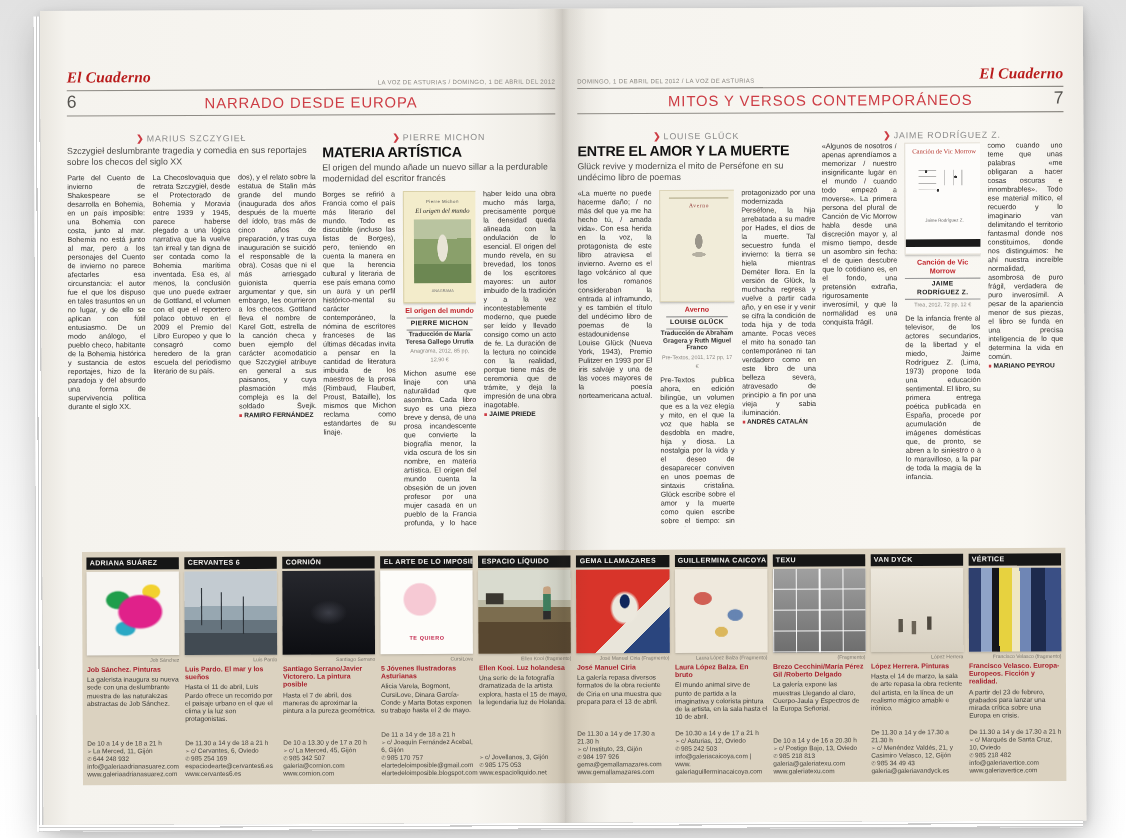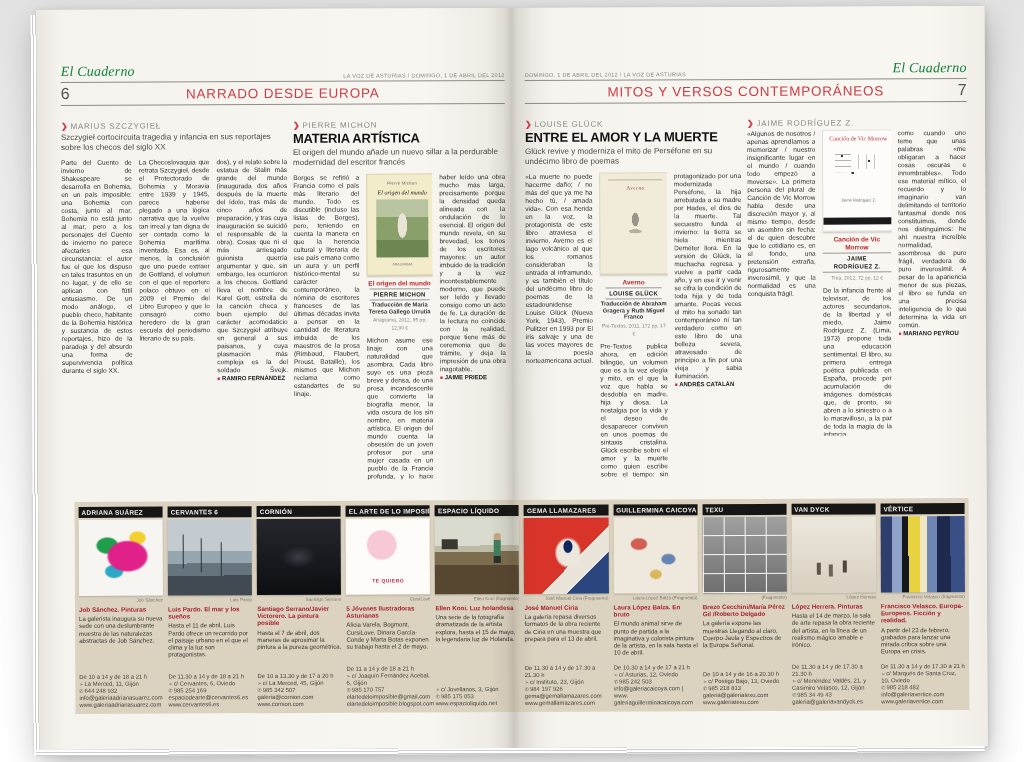--- a/index.html
+++ b/index.html
@@ -24,33 +24,33 @@
     background:repeating-linear-gradient(180deg,#ffffff 0 2px,#cccccc 2px 3px);
   }
   .page{position:absolute;top:0;bottom:0;width:474px;}
   .page.left{left:0;background:linear-gradient(90deg,#e9e6df 0,#f5f3ee 5%,#f8f6f1 82%,#ebe8e1 100%);}
   .page.right{left:474px;background:linear-gradient(90deg,#e4e1da 0,#f6f4ef 9%,#f9f7f2 88%,#f0ede7 100%);}
   .gutter{position:absolute;left:451px;top:0;width:46px;height:100%;z-index:6;pointer-events:none;
     background:linear-gradient(90deg,transparent 0,rgba(60,50,40,.07) 35%,rgba(60,50,40,.16) 50%,rgba(60,50,40,.06) 65%,transparent 100%);}
   
   .pg-head{position:absolute;z-index:2;}
   .head-row1{display:flex;justify-content:space-between;align-items:flex-end;padding-bottom:2px;border-bottom:1px solid #8f8c86;}
-  .masthead{font-family:"Liberation Serif",serif;font-style:italic;font-weight:normal;font-size:14px;color:#15803d;letter-spacing:.2px;}
+  .masthead{font-family:"Liberation Serif",serif;font-style:italic;font-weight:bold;font-size:14px;color:#b91c1c;letter-spacing:.2px;}
   .dateline{font-size:5.5px;color:#8a8781;letter-spacing:.3px;text-transform:uppercase;}
   .head-row2{position:relative;height:22px;border-bottom:1px solid #8f8c86;display:flex;align-items:center;}
   .pgnum{font-size:16px;color:#55534f;line-height:1;}
   .pgnum.rt{margin-left:auto;}
   .section-title{position:absolute;left:0;right:0;text-align:center;font-size:13.5px;letter-spacing:.8px;color:#cd3d45;font-weight:normal;}
   
   .article{position:absolute;z-index:2;}
   .a0{left:24px;top:112px;width:226px;}
   .a1{left:256px;top:112px;width:212px;}
   .a2{left:488px;top:112px;width:216px;}
   .a3{left:710px;top:112px;width:219px;}
-  .kicker{font-size:8px;letter-spacing:.8px;color:#8a8a8a;text-transform:uppercase;margin-bottom:2px;}
+  .kicker{font-size:8px;letter-spacing:.8px;color:#8a8a8a;text-transform:uppercase;margin-bottom:2px;text-align:center;}
   .kicker .arrow{color:#cd3d45;font-weight:bold;margin-right:2px;font-size:8px;}
   .headline{margin:0 0 3px 0;font-size:13px;line-height:13px;letter-spacing:-.2px;color:#111;font-weight:bold;text-transform:uppercase;}
   .standfirst{margin:0 0 7px 0;font-size:8px;line-height:9.5px;color:#4b4a47;}
   .cols{display:flex;gap:7px;height:306px;overflow:hidden;}
   .col{flex:1 1 0;font-size:6.6px;line-height:8px;color:#2e2d2b;text-align:justify;overflow:hidden;}
   .sig{white-space:nowrap;font-weight:bold;font-size:6px;color:#1d1d1d;}
   .sig .sq{color:#cd3d45;font-size:5px;}
   
   .bookfig{margin:0 0 5px 0;text-align:center;}
   .cover{width:70px;height:100px;margin:0 auto 4px auto;box-shadow:0 1px 2px rgba(0,0,0,.25);position:relative;overflow:hidden;}
@@ -157,21 +157,21 @@
       <span class="masthead">El Cuaderno</span>
     </div>
     <div class="head-row2">
       <span class="section-title">MITOS Y VERSOS CONTEMPORÁNEOS</span>
       <span class="pgnum rt">7</span>
     </div>
   </div>
 
   <section class="article a0">
     <div class="kicker"><span class="arrow">❯</span><span>MARIUS SZCZYGIEŁ</span></div>
-    <p class="standfirst">Szczygieł cortocircuita tragedia y infancia en sus reportajes sobre los checos del siglo XX</p>
+    <p class="standfirst">Szczygieł deslumbrante tragedia y comedia en sus reportajes sobre los checos del siglo XX</p>
     <div class="cols">
       <div class="col"><span>Parte del Cuento de invierno de Shakespeare se desarrolla en Bohemia, en un país imposible: una Bohemia con costa, junto al mar. Bohemia no está junto al mar, pero a los personajes del Cuento de invierno no parece afectarles esa circunstancia: el autor fue el que los dispuso en tales trasuntos en un no lugar, y de ello se aplican con fútil entusiasmo. De un modo análogo, el pueblo checo, habitante de la Bohemia histórica y sustancia de estos reportajes, hizo de la paradoja y del absurdo una forma de supervivencia política durante el siglo XX.</span></div>
       <div class="col">
         <span>La Checoslovaquia que retrata Szczygieł, desde el Protectorado de Bohemia y Moravia entre 1939 y 1945, parece haberse plegado a una lógica narrativa que la vuelve tan irreal y tan digna de ser contada como la Bohemia marítima inventada. Esa es, al menos, la conclusión que uno puede extraer de Gottland, el volumen con el que el reportero polaco obtuvo en el 2009 el Premio del Libro Europeo y que lo consagró como heredero de la gran escuela del periodismo literario de su país.</span>
       </div>
       <div class="col"><span>dos), y el relato sobre la estatua de Stalin más grande del mundo (inaugurada dos años después de la muerte del ídolo, tras más de cinco años de preparación, y tras cuya inauguración se suicidó el responsable de la obra). Cosas que ni el más arriesgado guionista querría argumentar y que, sin embargo, les ocurrieron a los checos. Gottland lleva el nombre de Karel Gott, estrella de la canción checa y buen ejemplo del carácter acomodaticio que Szczygieł atribuye en general a sus paisanos, y cuya plasmación más compleja es la del soldado Švejk.</span> <span class="sig"><span class="sq">■</span> <span>RAMIRO FERNÁNDEZ</span></span></div>
     </div>
   </section>
 
   <section class="article a1">

